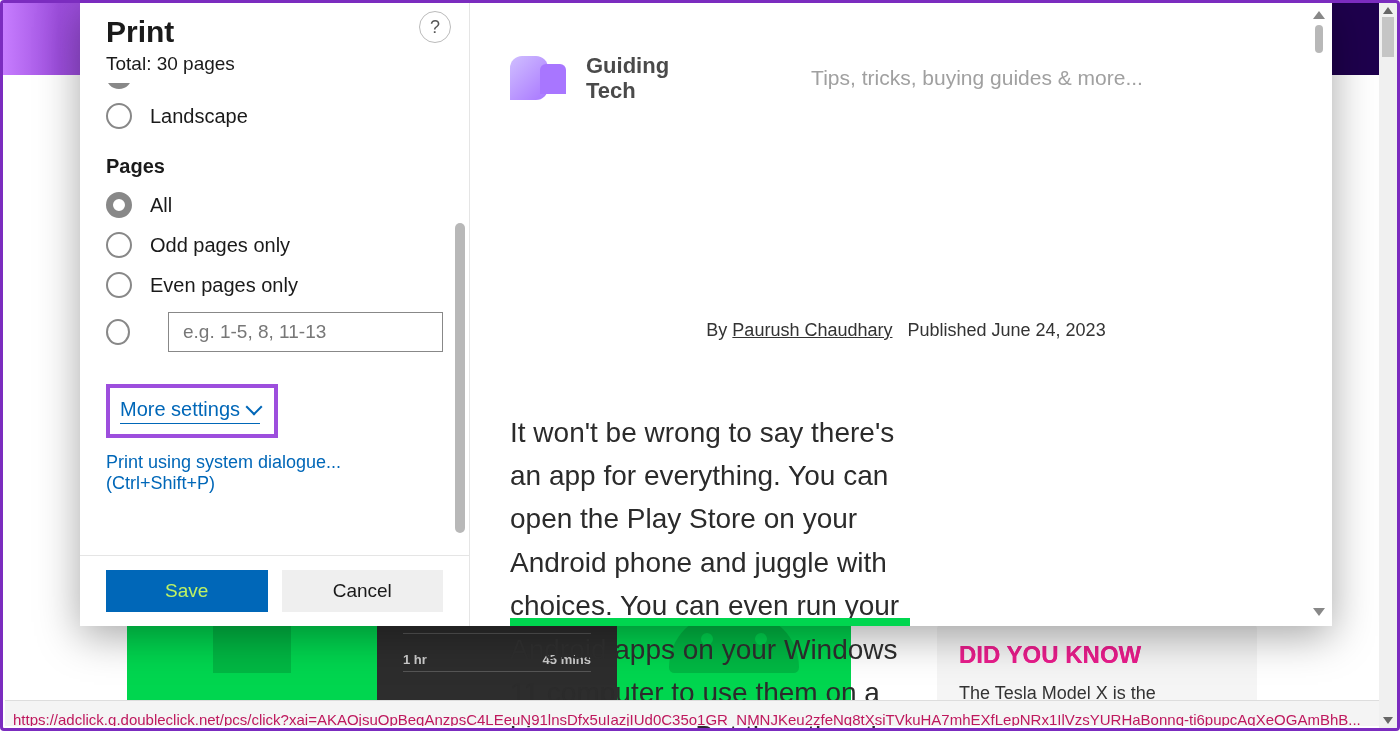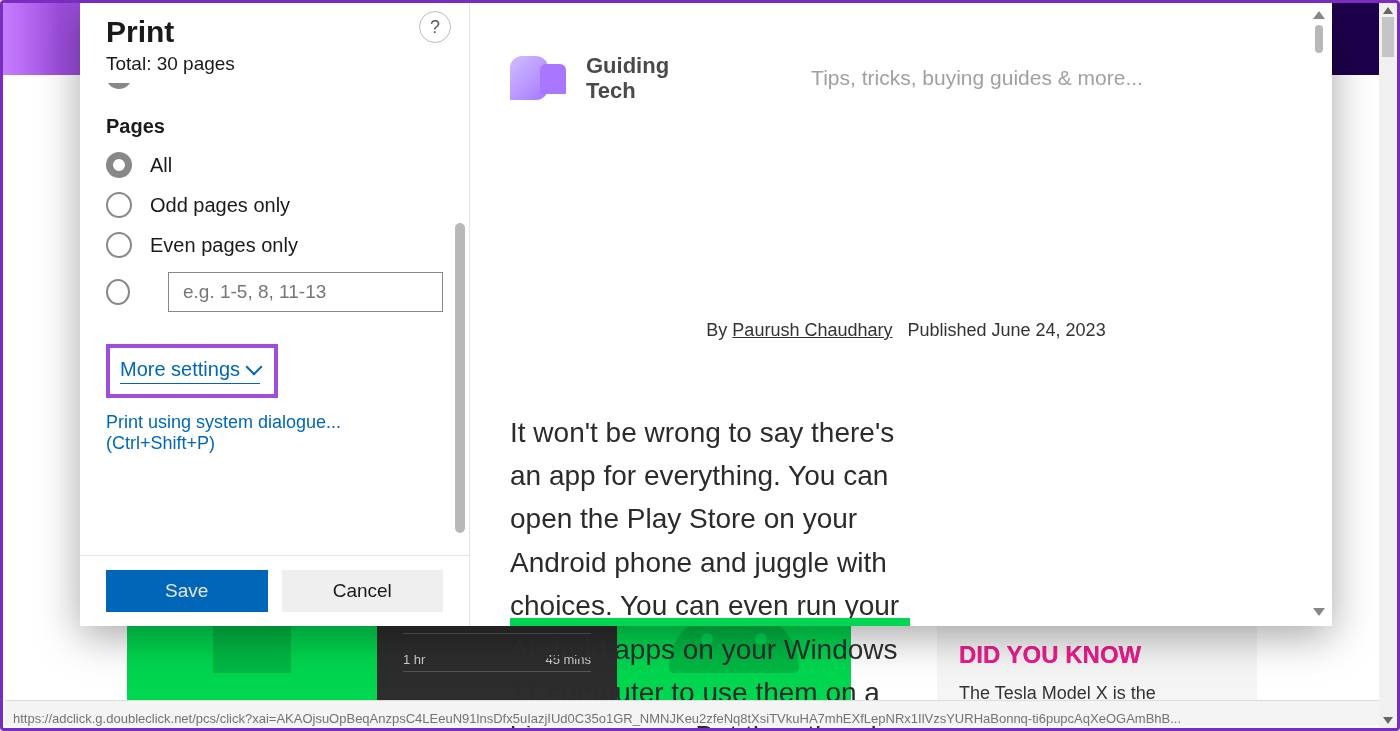--- a/index.html
+++ b/index.html
@@ -167,21 +167,21 @@
   display:flex;
   gap:14px;
 }
 .btn {
   flex:1;
   height:42px;
   font-size:19px;
   border:none;
   cursor:pointer;
 }
-.btn-primary { background:#0067b8; color:#e5e5e5; }
+.btn-primary { background:#0067b8; color:#bef264; }
 .btn-secondary { background:#efefef; color:#1a1a1a; }
 
 
 .preview-panel {
   flex:1;
   background:#fff;
   position:relative;
   padding: 50px 30px 0 40px;
 }
 .preview-logo {
@@ -254,20 +254,21 @@
   background:#b8b8b8;
   border-radius:4px;
 }
 
 
 .bg-content {
   position:absolute;
   left:124px; top:580px;
   width:740px;
   height:140px;
+  font-weight:bold;
 }
 .green-card {
   width:724px; height:120px;
   background:#00d64f;
   display:flex;
   align-items:center;
   border-radius:2px;
   overflow:hidden;
 }
 .green-card .house {
@@ -352,22 +353,22 @@
   background:#c5c5c5;
 }
 
 
 .status-bar {
   position:absolute;
   left:2px; bottom:2px;
   right:18px;
   height:26px;
   background:#f4f4f4;
-  font-size:13px;
-  color:#737373;
+  font-size:15px;
+  color:#be185d;
   padding:10px 8px;
   white-space:nowrap;
   overflow:hidden;
   text-overflow:ellipsis;
   border-top:1px solid #ddd;
 }
 </style>
 </head>
 <body>
 
@@ -411,20 +412,24 @@
     <div class="settings-header">
       <h1>Print</h1>
       <div class="total">Total: 30 pages</div>
     </div>
 
     <div class="settings-body">
       <div class="radio-row cut">
         <span class="radio selected"></span>
 
       </div>
+      <div class="radio-row">
+        <span class="radio"></span>
+        <span class="radio-label">Landscape</span>
+      </div>
 
       <div class="section-title">Pages</div>
 
       <div class="radio-row">
         <span class="radio selected"></span>
         <span class="radio-label">All</span>
       </div>
       <div class="radio-row">
         <span class="radio"></span>
         <span class="radio-label">Odd pages only</span>

